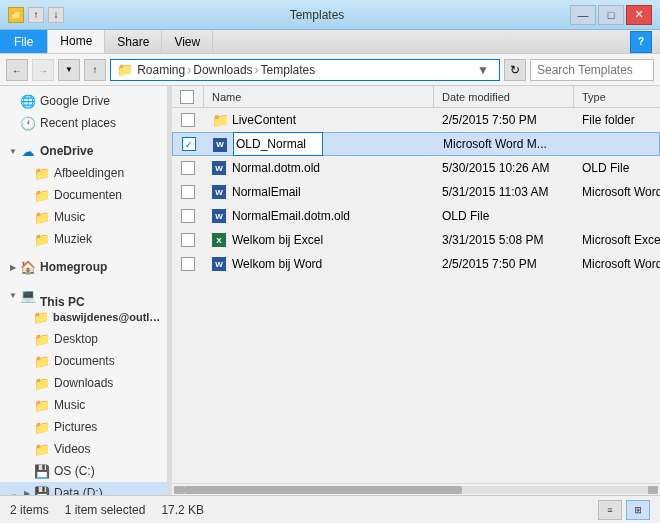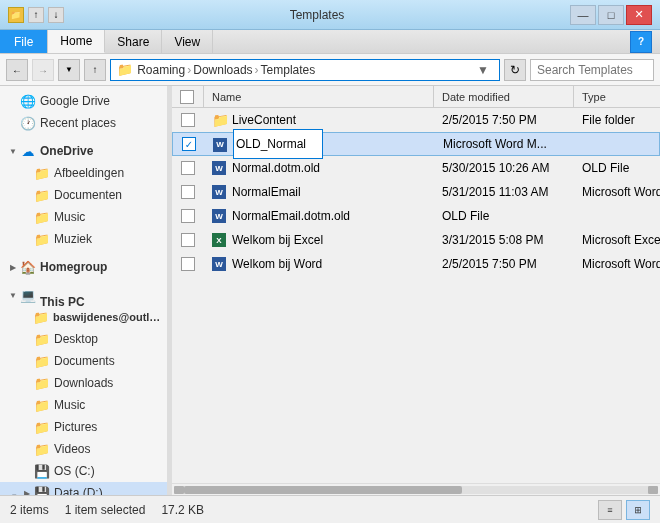--- a/index.html
+++ b/index.html
@@ -122,21 +122,21 @@
     .cell-check { width: 32px; min-width: 32px; display: flex; align-items: center; justify-content: center; }
     .cell-name { width: 230px; min-width: 230px; display: flex; align-items: center; gap: 4px; }
     .cell-date { width: 140px; min-width: 140px; }
     .cell-type { width: 130px; min-width: 130px; }
 
     .file-icon { width: 16px; height: 16px; flex-shrink: 0; }
     .folder-icon { color: #f0c040; font-size: 14px; }
     .word-icon-blue { background: #2b579a; color: white; font-size: 8px; font-weight: bold; width: 14px; height: 14px; display: inline-flex; align-items: center; justify-content: center; }
     .excel-icon { background: #217346; color: white; font-size: 8px; font-weight: bold; width: 14px; height: 14px; display: inline-flex; align-items: center; justify-content: center; }
 
-    .rename-box { border: 1px solid #0078d7; background: white; padding: 0 2px; font-size: 12px; height: 30px; outline: none; }
+    .rename-box { border: 1px solid #0078d7; background: white; padding: 0 2px; font-size: 12px; height: 24px; outline: none; }
 
     .checkbox { width: 14px; height: 14px; border: 1px solid #999; background: white; display: flex; align-items: center; justify-content: center; font-size: 10px; }
     .checkbox.checked { background: #fff; border-color: #0078d7; }
     .checkmark { color: #0078d7; font-size: 10px; }
 
     
     .status-bar {
       height: 28px;
       background: #f0f0f0;
       border-top: 1px solid #ccc;

